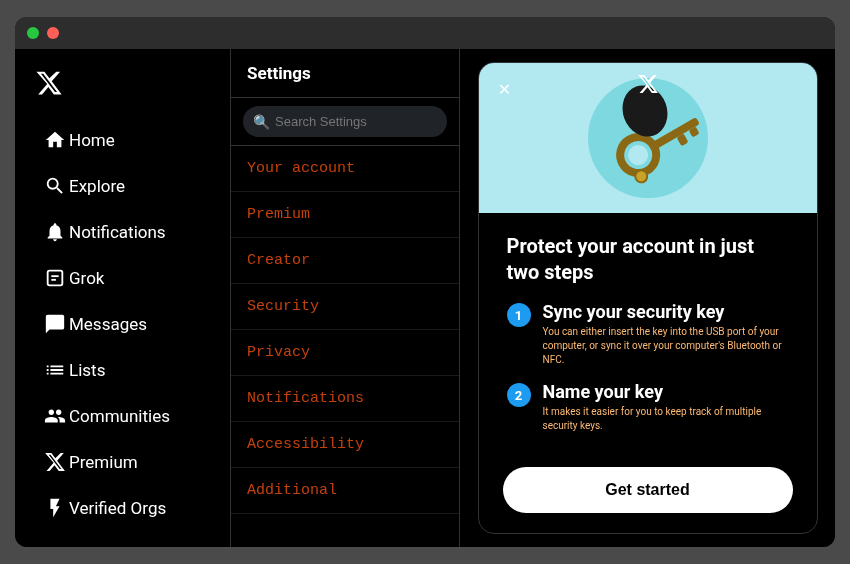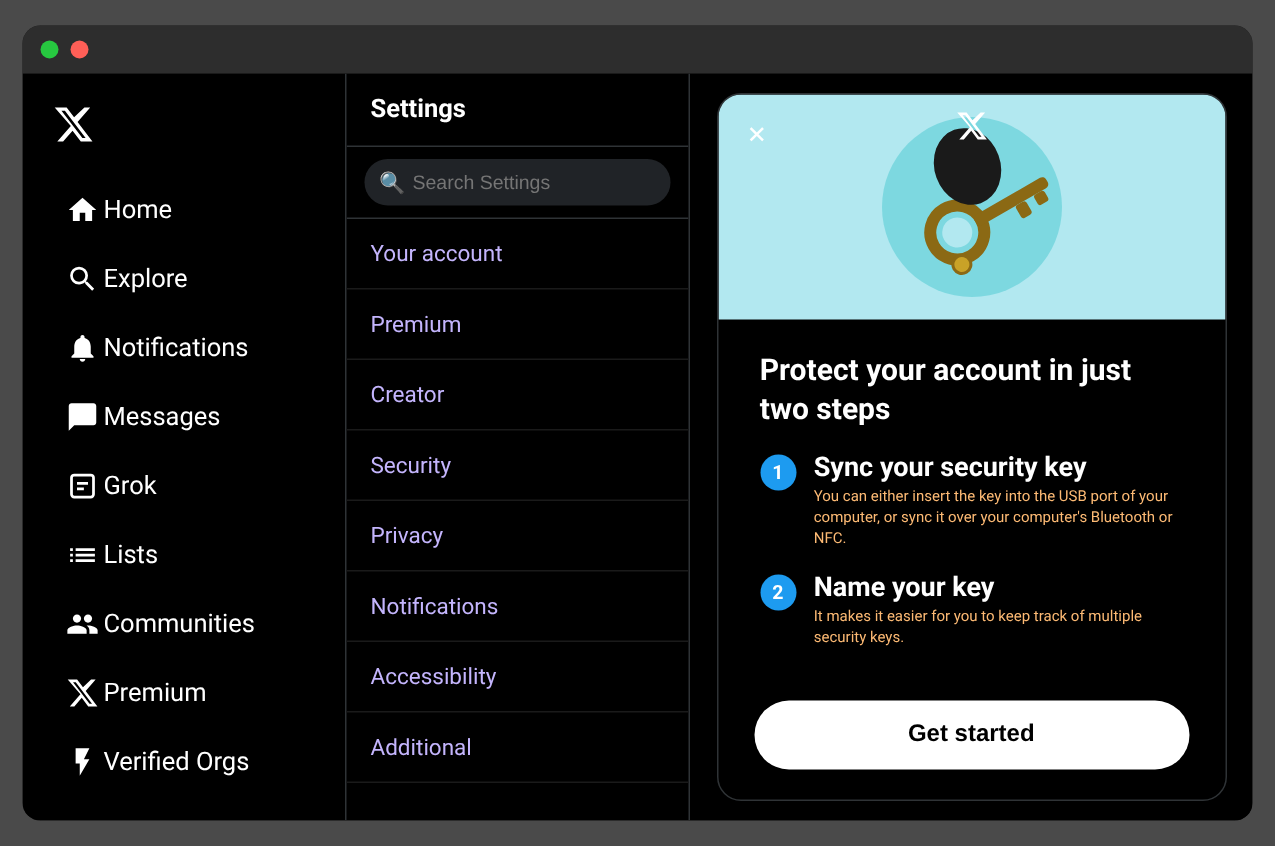--- a/index.html
+++ b/index.html
@@ -145,27 +145,28 @@
       position: absolute;
       left: 10px;
       top: 50%;
       transform: translateY(-50%);
       color: #6e767d;
       font-size: 14px;
     }
 
     .settings-menu-item {
       padding: 14px 16px;
-      color: #c4b5fd;
+      color: #c2410c;
       font-size: 15px;
       cursor: pointer;
       border-bottom: 1px solid #1a1a1a;
       white-space: nowrap;
       overflow: hidden;
       text-overflow: ellipsis;
+      font-family: Liberation Mono, monospace;
     }
 
     
     .right-panel {
       flex: 1;
       background: #000;
       overflow-y: auto;
       padding: 16px 20px;
       position: relative;
     }
@@ -391,35 +392,35 @@
             <svg width="22" height="22" viewBox="0 0 24 24" fill="white">
                 <path d="M12 22c1.1 0 2-.9 2-2h-4c0 1.1.9 2 2 2zm6-6v-5c0-3.07-1.64-5.64-4.5-6.32V4c0-.83-.67-1.5-1.5-1.5s-1.5.67-1.5 1.5v.68C7.63 5.36 6 7.92 6 11v5l-2 2v1h16v-1l-2-2z"></path>
               </svg>
           </span>
           <span class="label">Notifications</span>
         </div>
 
         <div class="sidebar-item">
           <span class="icon">
             <svg width="22" height="22" viewBox="0 0 24 24" fill="white">
-                <path d="M20 2H4c-1.1 0-2 .9-2 2v18l4-4h14c1.1 0 2-.9 2-2V4c0-1.1-.9-2-2-2z"></path>
-              </svg>
-          </span>
-          <span class="label">Messages</span>
-        </div>
-
-        <div class="sidebar-item">
-          <span class="icon">
-            <svg width="22" height="22" viewBox="0 0 24 24" fill="white">
                 <rect x="4" y="4" width="16" height="16" rx="2" fill="none" stroke="white" stroke-width="2"></rect>
                 <line x1="8" y1="10" x2="16" y2="10" stroke="white" stroke-width="2"></line>
                 <line x1="8" y1="14" x2="13" y2="14" stroke="white" stroke-width="2"></line>
               </svg>
           </span>
           <span class="label">Grok</span>
+        </div>
+
+        <div class="sidebar-item">
+          <span class="icon">
+            <svg width="22" height="22" viewBox="0 0 24 24" fill="white">
+                <path d="M20 2H4c-1.1 0-2 .9-2 2v18l4-4h14c1.1 0 2-.9 2-2V4c0-1.1-.9-2-2-2z"></path>
+              </svg>
+          </span>
+          <span class="label">Messages</span>
         </div>
 
         <div class="sidebar-item">
           <span class="icon">
             <svg width="22" height="22" viewBox="0 0 24 24" fill="white">
                 <path d="M3 13h2v-2H3v2zm0 4h2v-2H3v2zm0-8h2V7H3v2zm4 4h14v-2H7v2zm0 4h14v-2H7v2zM7 7v2h14V7H7z"></path>
               </svg>
           </span>
           <span class="label">Lists</span>
         </div>

